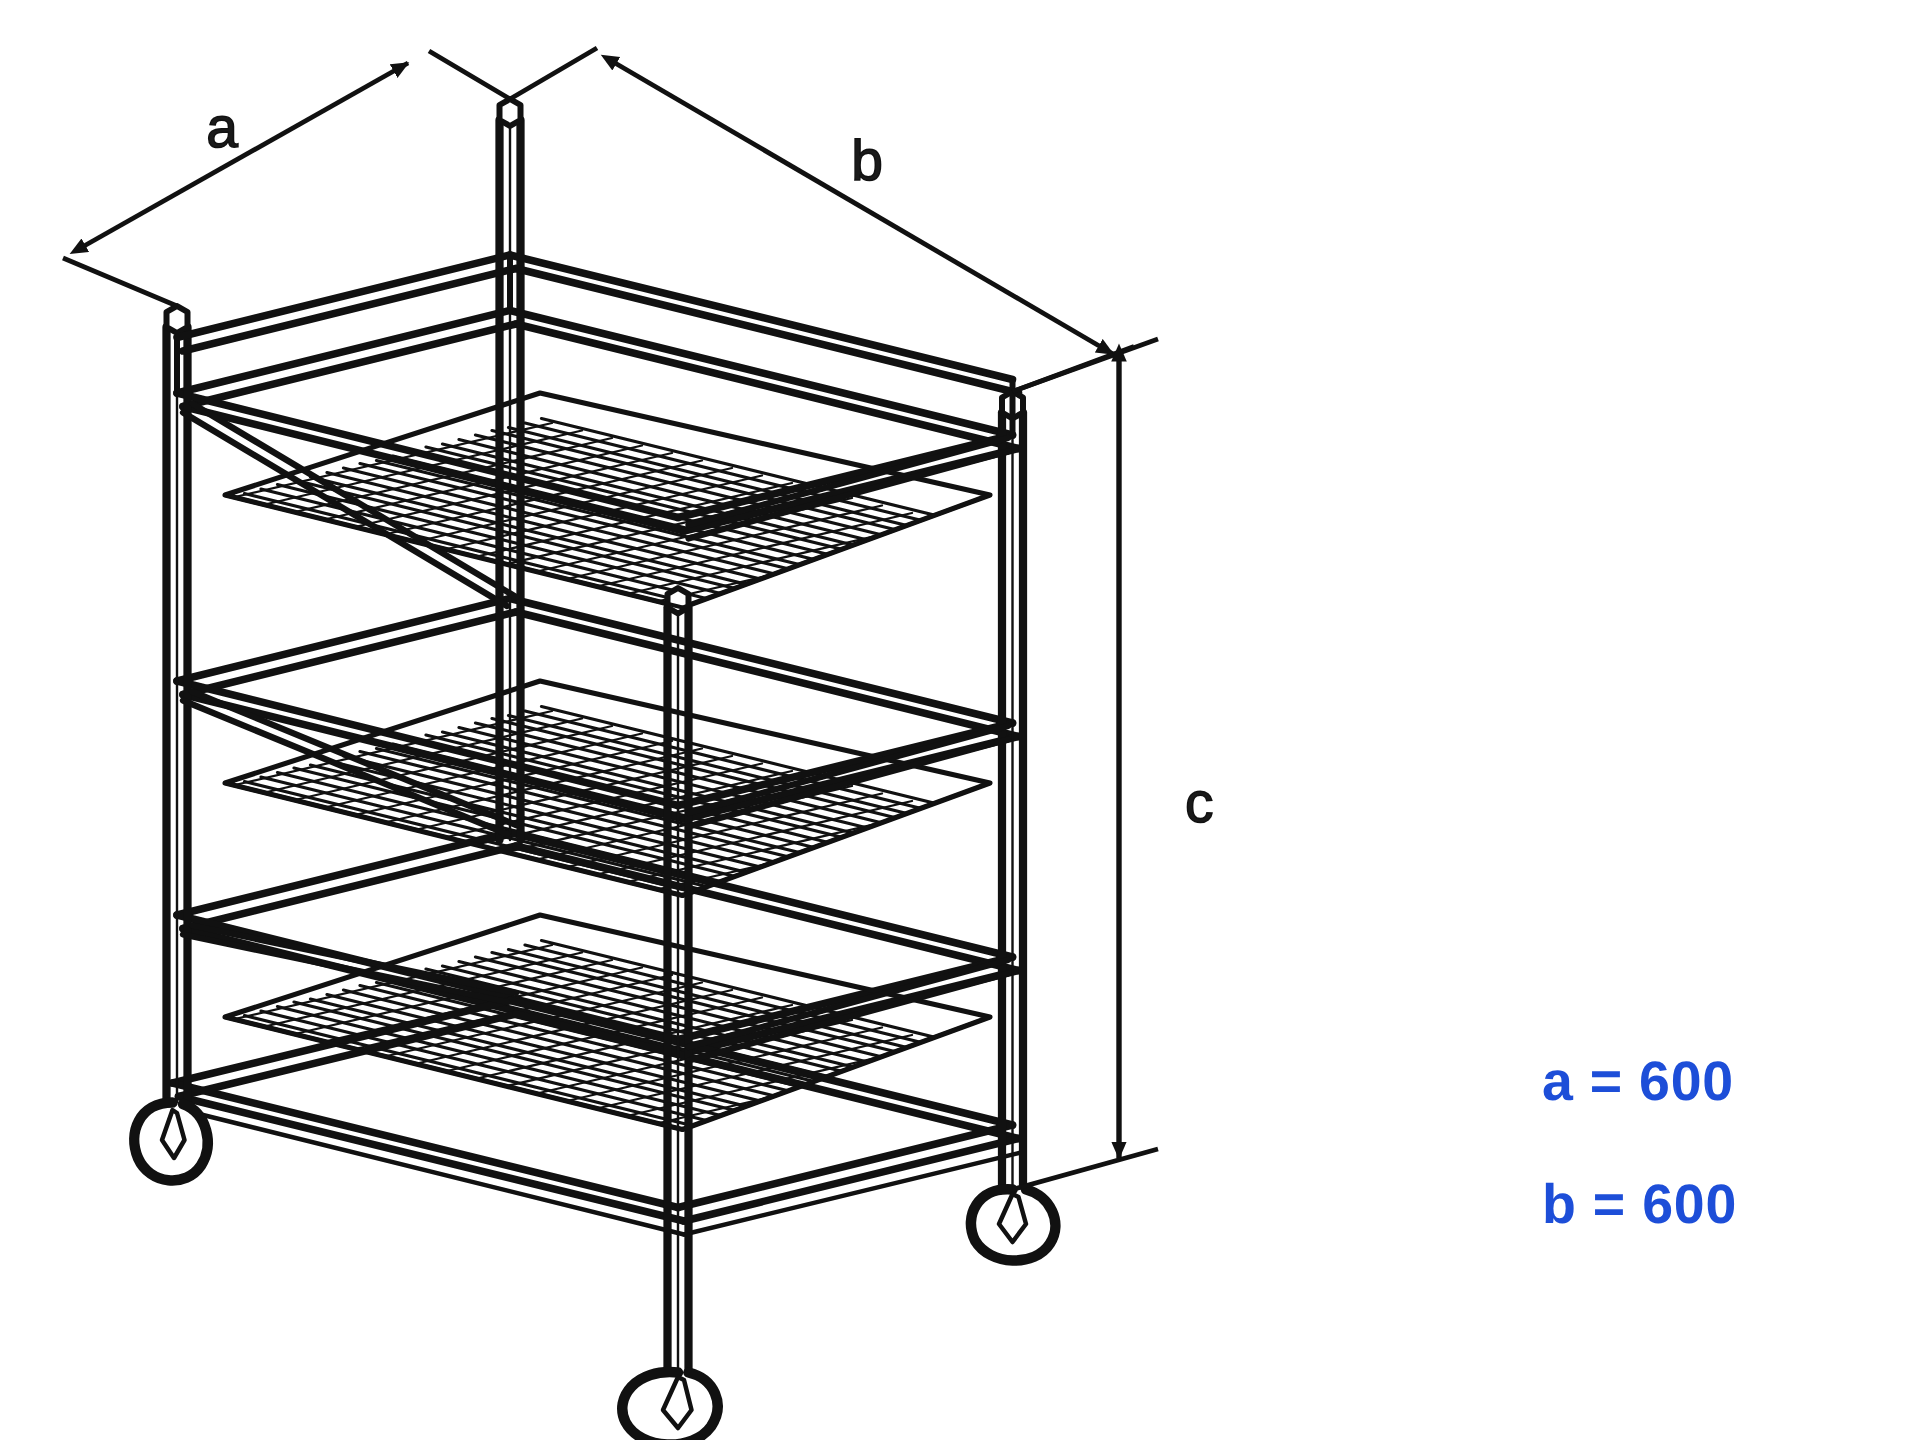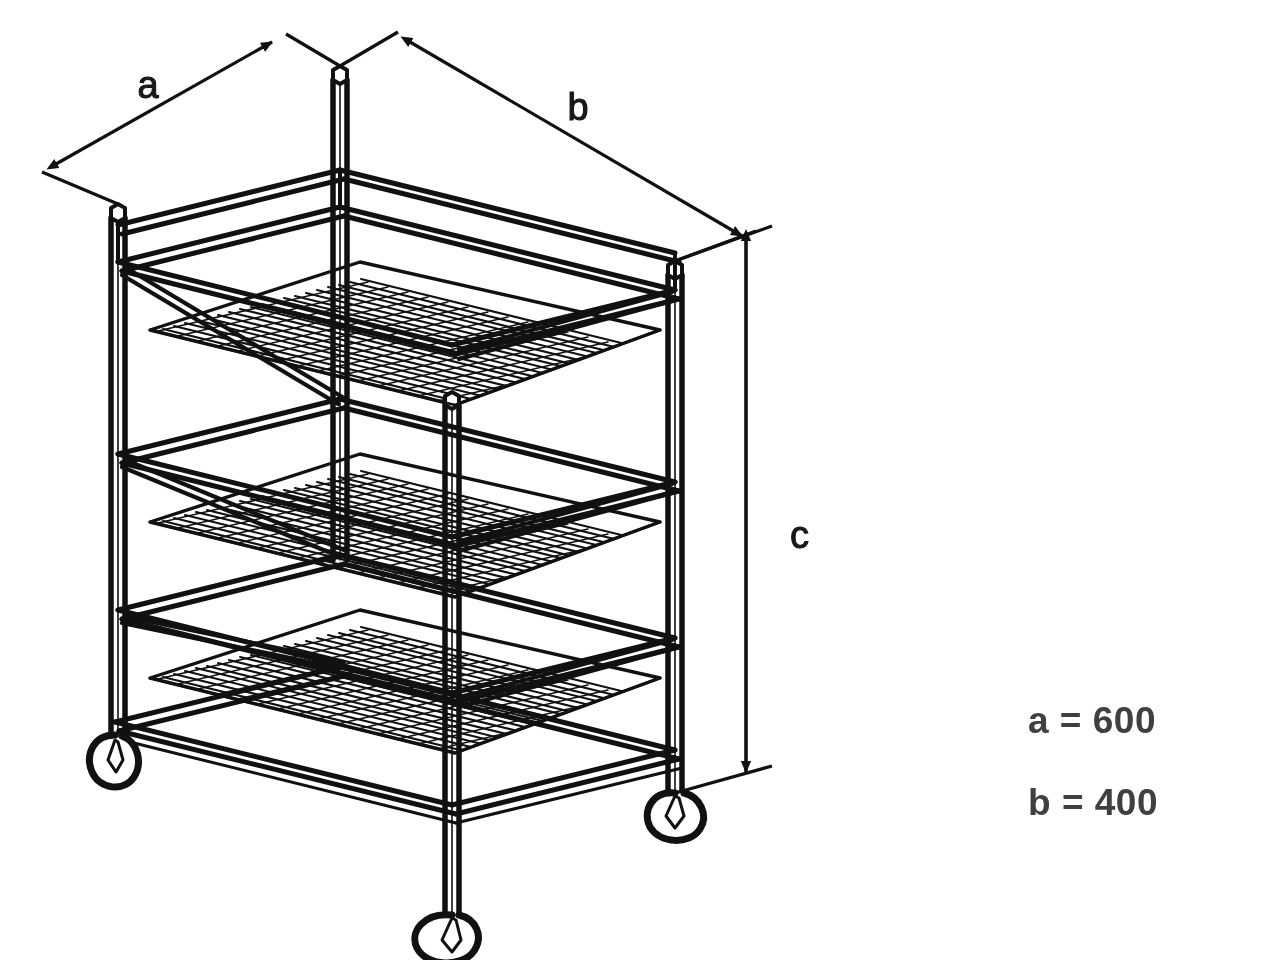--- a/index.html
+++ b/index.html
@@ -32,21 +32,21 @@
   .legend {
     position: absolute;
     left: 1028px;
     top: 698px;
     width: 230px;
   }
   .legend-row {
     font-family: "Liberation Sans", sans-serif;
     font-size: 37px;
     font-weight: 600;
-    color: #404040;
+    color: #1d4ed8;
     letter-spacing: 0.5px;
     height: 82px;
     line-height: 46px;
     white-space: nowrap;
   }
   .dim-label {
     font-family: "Liberation Sans", sans-serif;
     font-size: 38px;
     font-weight: 400;
     fill: #1a1a1a;
@@ -393,16 +393,16 @@
         <line x1="675" y1="261" x2="772" y2="226" stroke-width="3.2"></line>
         <line x1="675" y1="793" x2="772" y2="766" stroke-width="3.2"></line>
         <line x1="746" y1="240" x2="746" y2="772" stroke-width="3.6" marker-start="url(#arrowStart)" marker-end="url(#arrowEnd)"></line>
         <text class="dim-label" x="790" y="548" text-anchor="start">c</text>
       </g>
     </g>
   </svg>
 
   <div class="legend">
     <div class="legend-row">a = 600</div>
-    <div class="legend-row">b = 400</div>
+    <div class="legend-row">b = 600</div>
   </div>
 
 </div>
 
 </body></html>

